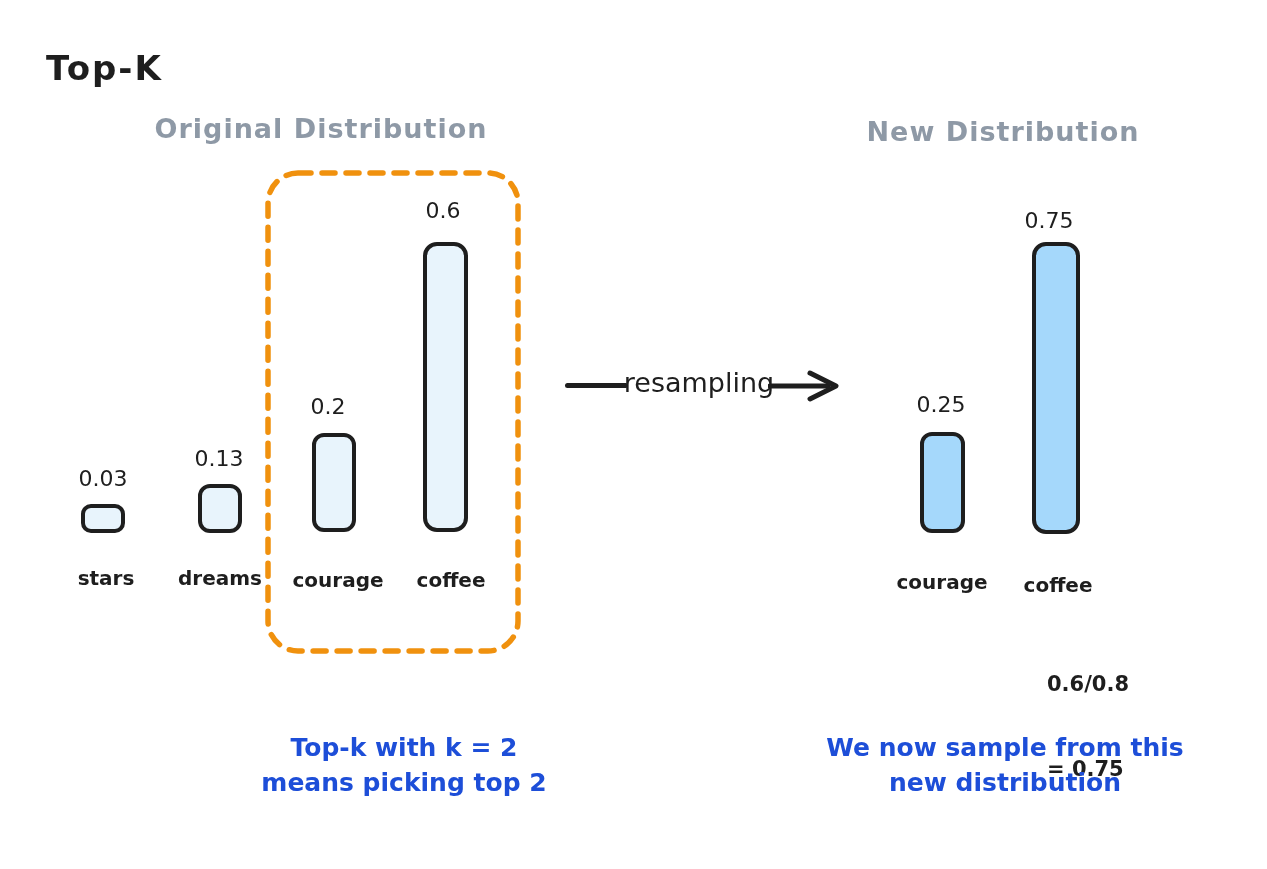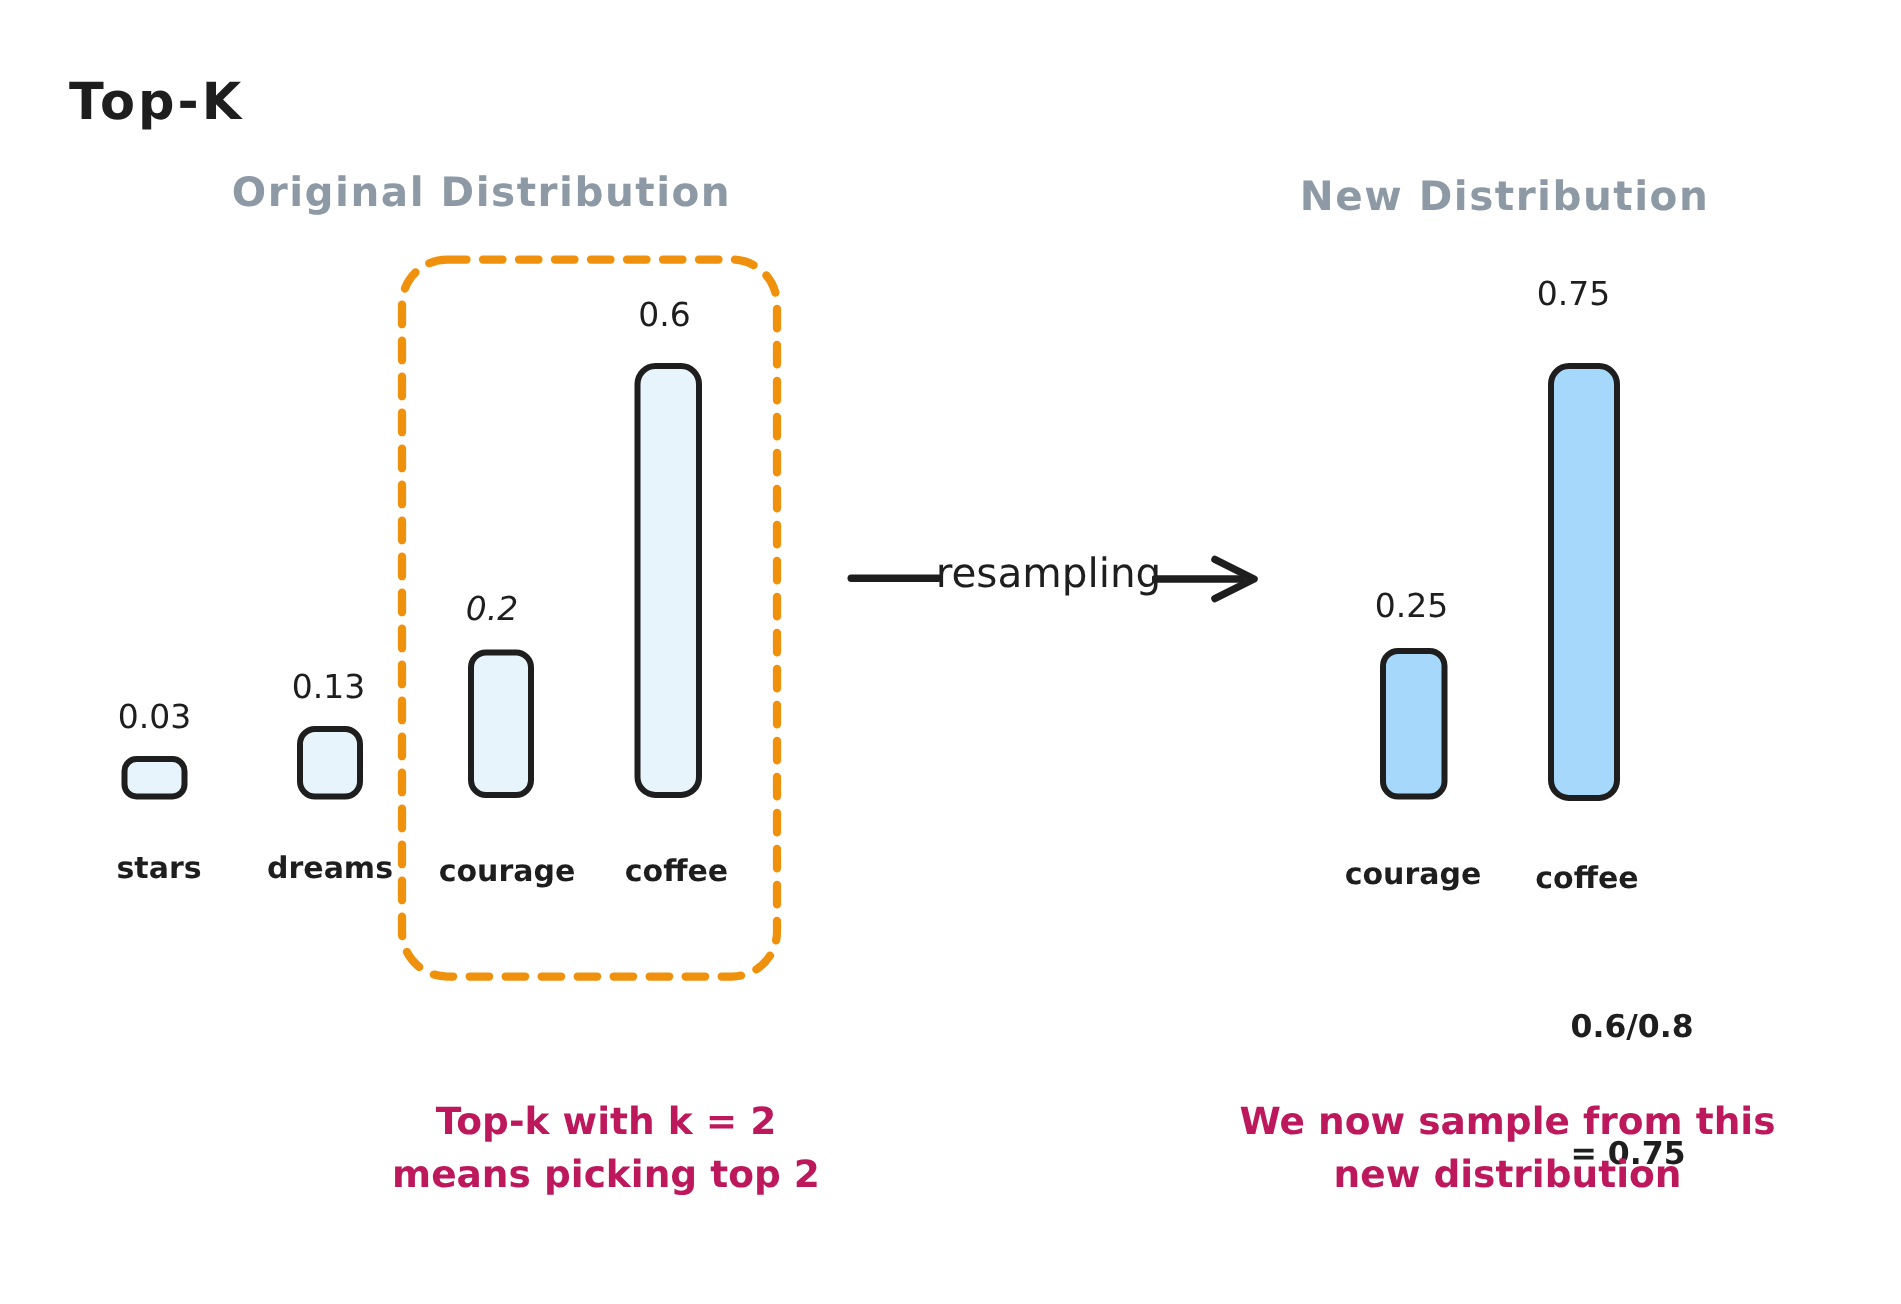--- a/index.html
+++ b/index.html
@@ -28,21 +28,21 @@
   .name-label {
     position:absolute; transform:translateX(-50%);
     font-size:20px; font-weight:600; white-space:nowrap;
   }
   .sum-text {
     position:absolute; transform:translateX(-50%);
     font-size:23px; font-weight:600; white-space:nowrap;
   }
   .caption {
     position:absolute; transform:translateX(-50%);
-    text-align:center; color:#be185d; font-size:25px; font-weight:700;
+    text-align:center; color:#1d4ed8; font-size:25px; font-weight:700;
     line-height:1.4; white-space:nowrap;
   }
   .fraction {
     position:absolute; font-size:21px; font-weight:600;
     line-height:1.35; white-space:pre;
   }
   .dashed-box { position:absolute; left:264px; top:169px; }
   .arrow-seg {
     position:absolute; left:565px; top:383px; width:63px; height:5px;
     background:#1e1e1e; border-radius:3px;
@@ -67,21 +67,21 @@
   </svg>
 
   <div class="value-label" style="left:103px; top:466px;">0.03</div>
   <div class="bar light" style="left:81px; top:504px; width:44px; height:29px; border-radius:10px;"></div>
   <div class="name-label" style="left:106px; top:566px;">stars</div>
 
   <div class="value-label" style="left:219px; top:446px;">0.13</div>
   <div class="bar light" style="left:198px; top:484px; width:44px; height:49px;"></div>
   <div class="name-label" style="left:220px; top:566px;">dreams</div>
 
-  <div class="value-label" style="left:328px; top:394px;font-style:italic;">0.2</div>
+  <div class="value-label" style="left:328px; top:394px;">0.2</div>
   <div class="bar light" style="left:312px; top:433px; width:44px; height:99px;"></div>
   <div class="name-label" style="left:338px; top:568px;">courage</div>
 
   <div class="value-label" style="left:443px; top:198px;">0.6</div>
   <div class="bar light" style="left:423px; top:242px; width:45px; height:290px; border-radius:14px;"></div>
   <div class="name-label" style="left:451px; top:568px;">coffee</div>
 
 
   <div class="caption" style="left:404px; top:730px;">
     <div>Top-k with k = 2</div>
@@ -94,21 +94,21 @@
     <line x1="2" y1="18" x2="60" y2="18" stroke="#1e1e1e" stroke-width="5" stroke-linecap="round"></line>
     <path d="M42 5 L68 18 L42 31" fill="none" stroke="#1e1e1e" stroke-width="5" stroke-linecap="round" stroke-linejoin="round"></path>
   </svg>
 
   <div class="heading" style="left:1003px; top:116px;">New Distribution</div>
 
   <div class="value-label" style="left:941px; top:392px;">0.25</div>
   <div class="bar med" style="left:920px; top:432px; width:45px; height:101px;"></div>
   <div class="name-label" style="left:942px; top:570px;">courage</div>
 
-  <div class="value-label" style="left:1049px; top:184px;">0.75</div>
+  <div class="value-label" style="left:1049px; top:208px;">0.75</div>
   <div class="bar med" style="left:1032px; top:242px; width:48px; height:292px; border-radius:14px;"></div>
   <div class="name-label" style="left:1058px; top:573px;">coffee</div>
   <div class="fraction" style="left:1047px; top:613px;">
     <div>0.6/0.8</div>
     <div>= 0.75</div>
   </div>
 
   <div class="caption" style="left:1005px; top:730px;">
     <div>We now sample from this</div>
     <div>new distribution</div>

